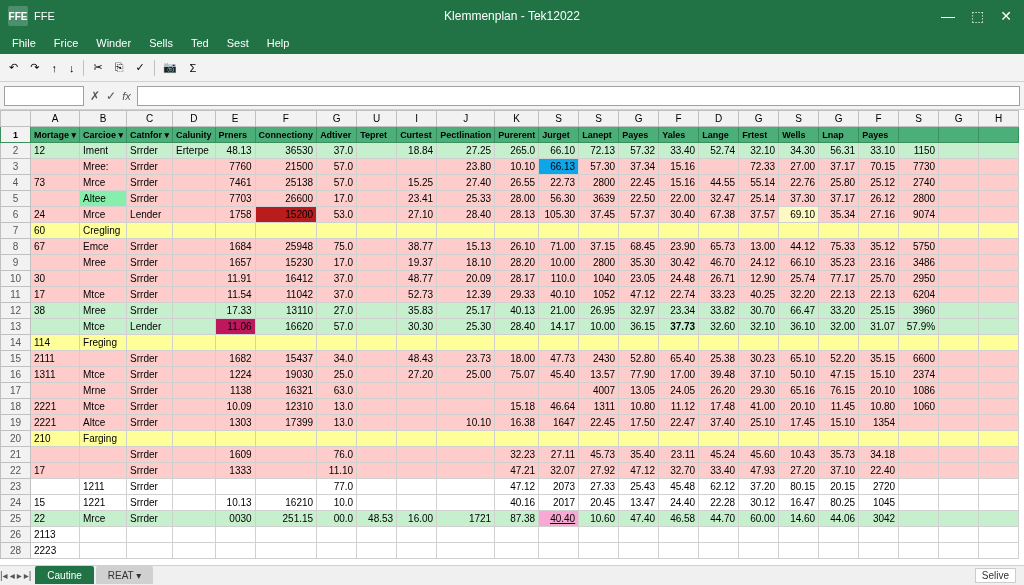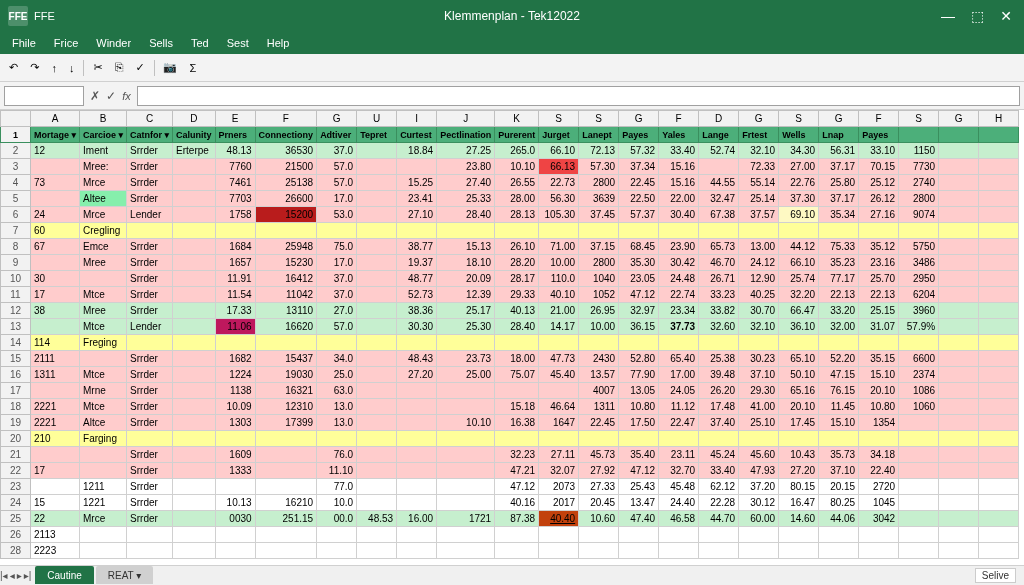--- a/index.html
+++ b/index.html
@@ -286,21 +286,21 @@
             <td class="text-left" style="background-color: rgb(255, 204, 204);">Mree:</td>
             <td class="text-left" style="background-color: rgb(255, 204, 204);">Srrder</td>
             <td class="text-left" style="background-color: rgb(255, 204, 204);"></td>
             <td style="background-color: rgb(255, 204, 204);">7760</td>
             <td style="background-color: rgb(255, 204, 204);">21500</td>
             <td style="background-color: rgb(255, 204, 204);">57.0</td>
             <td style="background-color: rgb(255, 204, 204);"></td>
             <td style="background-color: rgb(255, 204, 204);"></td>
             <td style="background-color: rgb(255, 204, 204);">23.80</td>
             <td style="background-color: rgb(255, 204, 204);">10.10</td>
-            <td style="background-color: #ef4444;">66.13</td>
+            <td style="background-color: #0ea5e9;">66.13</td>
             <td style="background-color: rgb(255, 204, 204);">57.30</td>
             <td style="background-color: rgb(255, 204, 204);">37.34</td>
             <td style="background-color: rgb(255, 204, 204);">15.16</td>
             <td style="background-color: rgb(255, 204, 204);"></td>
             <td style="background-color: rgb(255, 204, 204);">72.33</td>
             <td style="background-color: rgb(255, 204, 204);">27.00</td>
             <td style="background-color: rgb(255, 204, 204);">37.17</td>
             <td style="background-color: rgb(255, 204, 204);">70.15</td>
             <td style="background-color: rgb(255, 204, 204);">7730</td>
             <td style="background-color: rgb(255, 204, 204);"></td>
@@ -517,21 +517,21 @@
           <tr>
             <td class="row-num">12</td>
             <td class="text-left" style="background-color: rgb(198, 239, 206);">38</td>
             <td class="text-left" style="background-color: rgb(198, 239, 206);">Mree</td>
             <td class="text-left" style="background-color: rgb(198, 239, 206);">Srrder</td>
             <td class="text-left" style="background-color: rgb(198, 239, 206);"></td>
             <td style="background-color: rgb(198, 239, 206);">17.33</td>
             <td style="background-color: rgb(198, 239, 206);">13110</td>
             <td style="background-color: rgb(198, 239, 206);">27.0</td>
             <td style="background-color: rgb(198, 239, 206);"></td>
-            <td style="background-color: rgb(198, 239, 206);">38.36</td>
+            <td style="background-color: rgb(198, 239, 206);">35.83</td>
             <td style="background-color: rgb(198, 239, 206);">25.17</td>
             <td style="background-color: rgb(198, 239, 206);">40.13</td>
             <td style="background-color: rgb(198, 239, 206);">21.00</td>
             <td style="background-color: rgb(198, 239, 206);">26.95</td>
             <td style="background-color: rgb(198, 239, 206);">32.97</td>
             <td style="background-color: rgb(198, 239, 206);">23.34</td>
             <td style="background-color: rgb(198, 239, 206);">33.82</td>
             <td style="background-color: rgb(198, 239, 206);">30.70</td>
             <td style="background-color: rgb(198, 239, 206);">66.47</td>
             <td style="background-color: rgb(198, 239, 206);">33.20</td>
@@ -858,21 +858,21 @@
             <td class="text-left" style="background-color: rgb(198, 239, 206);">Mrce</td>
             <td class="text-left" style="background-color: rgb(198, 239, 206);">Srrder</td>
             <td class="text-left" style="background-color: rgb(198, 239, 206);"></td>
             <td style="background-color: rgb(198, 239, 206);">0030</td>
             <td style="background-color: rgb(198, 239, 206);">251.15</td>
             <td style="background-color: rgb(198, 239, 206);">00.0</td>
             <td style="background-color: rgb(198, 239, 206);">48.53</td>
             <td style="background-color: rgb(198, 239, 206);">16.00</td>
             <td style="background-color: rgb(198, 239, 206);">1721</td>
             <td style="background-color: rgb(198, 239, 206);">87.38</td>
-            <td style="background-color: #c2410c; text-decoration: underline;">40.40</td>
+            <td style="background-color: #f9a8d4; text-decoration: underline;">40.40</td>
             <td style="background-color: rgb(198, 239, 206);">10.60</td>
             <td style="background-color: rgb(198, 239, 206);">47.40</td>
             <td style="background-color: rgb(198, 239, 206);">46.58</td>
             <td style="background-color: rgb(198, 239, 206);">44.70</td>
             <td style="background-color: rgb(198, 239, 206);">60.00</td>
             <td style="background-color: rgb(198, 239, 206);">14.60</td>
             <td style="background-color: rgb(198, 239, 206);">44.06</td>
             <td style="background-color: rgb(198, 239, 206);">3042</td>
             <td style="background-color: rgb(198, 239, 206);"></td>
             <td style="background-color: rgb(198, 239, 206);"></td>

